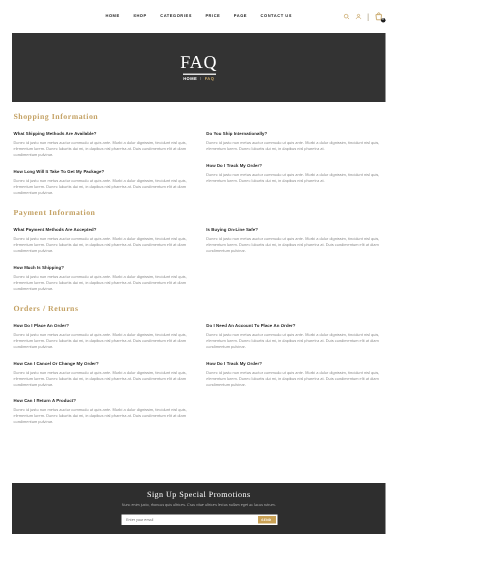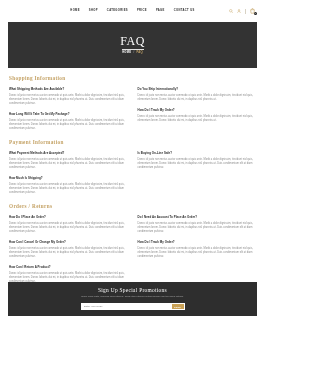--- a/index.html
+++ b/index.html
@@ -8,21 +8,21 @@
     width: 265px;
     height: 380px;
     overflow: hidden;
     background: #ffffff;
     font-family: "Liberation Sans", sans-serif;
   }
 
   #page {
     position: relative;
     width: 265px;
-    height: 316px;
+    height: 356px;
     background: #ffffff;
   }
 
   
   .topbar {
     height: 22px;
     background: #ffffff;
     display: flex;
     align-items: center;
     padding: 0 8px;

